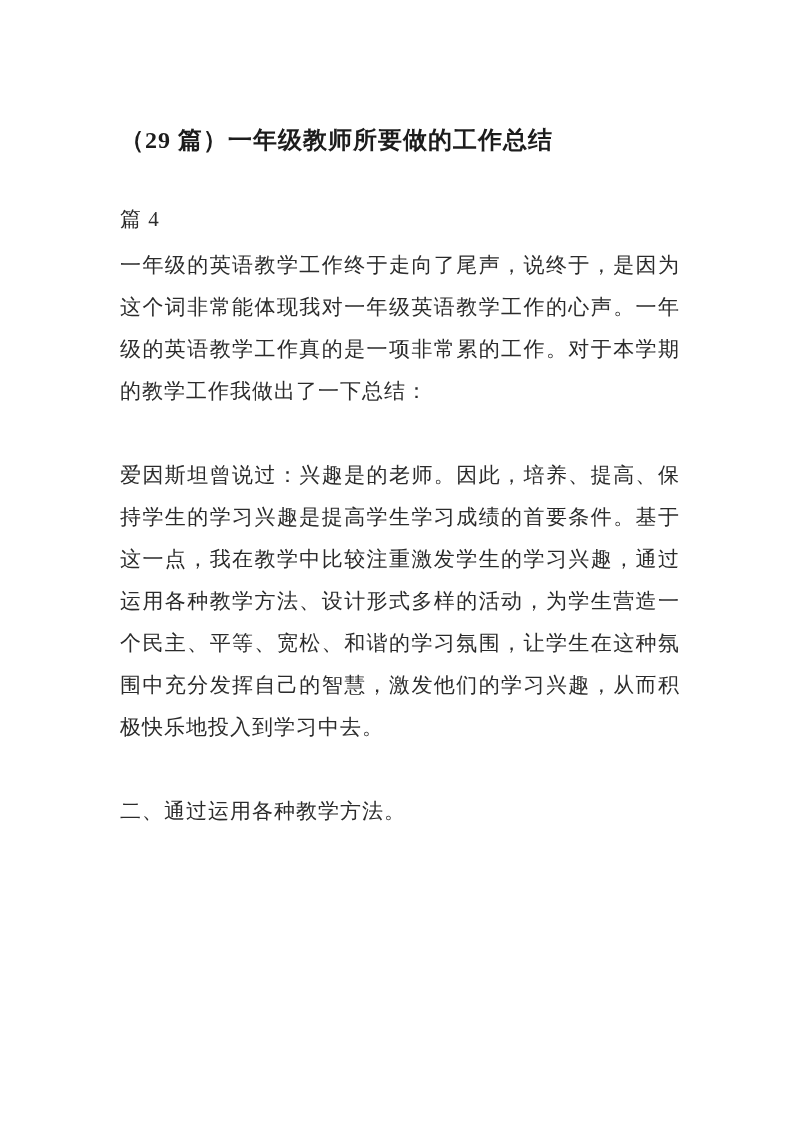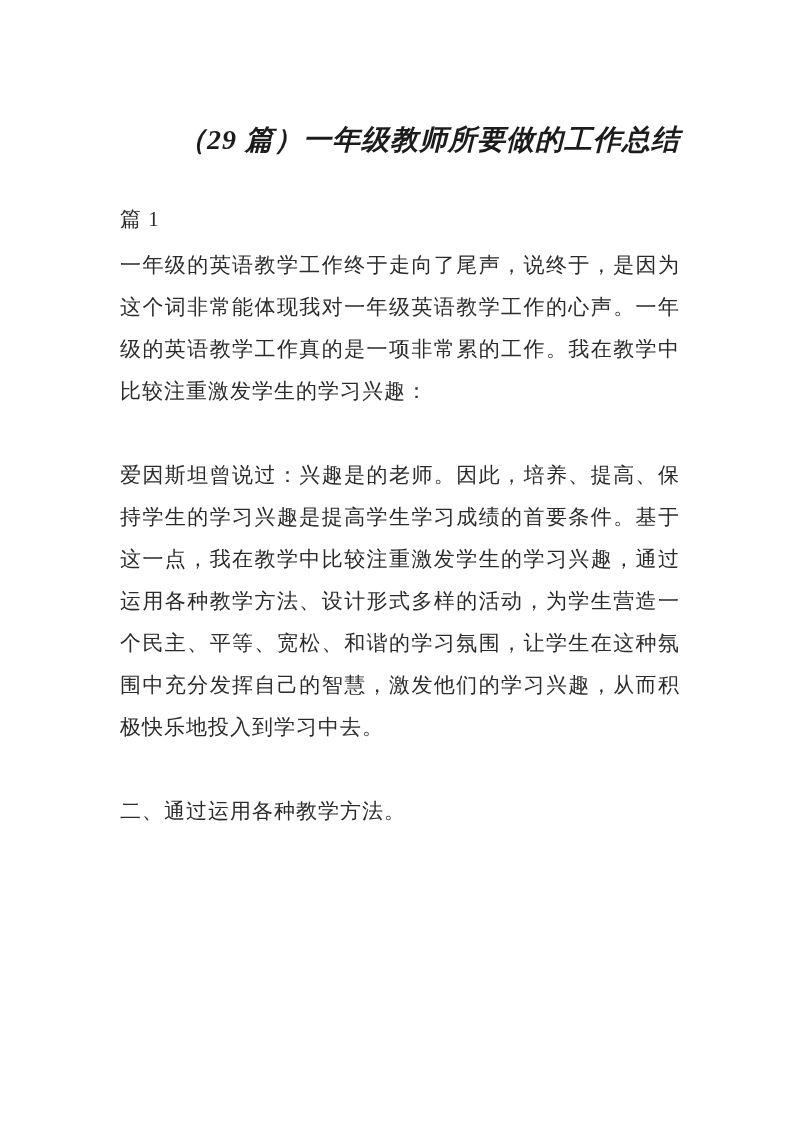--- a/index.html
+++ b/index.html
@@ -19,28 +19,27 @@
     color: #2b2b2b;
   }
   .doc-body {
     position: absolute;
     top: 118px;
     left: 120px;
     width: 560px;
   }
   .doc-title {
     margin: 0 0 36px 0;
-    font-size: 28px;
+    font-size: 24px;
     font-weight: bold;
     line-height: 44px;
-    text-align: right;
+    text-align: left;
     letter-spacing: 1px;
     color: #1c1c1c;
     white-space: nowrap;
-    font-style: italic;
   }
   .section-label {
     margin: 0 0 4px 0;
     font-size: 21px;
     line-height: 42px;
     letter-spacing: 1px;
   }
   .para {
     margin: 0 0 42px 0;
     font-size: 21px;
@@ -50,18 +49,18 @@
     text-justify: inter-character;
   }
   .para:last-child { margin-bottom: 0; }
 </style>
 </head>
 <body>
 
 <div class="page">
   <div class="doc-body">
     <h1 class="doc-title">（29 篇）一年级教师所要做的工作总结</h1>
-    <p class="section-label">篇 1</p>
-    <p class="para">一年级的英语教学工作终于走向了尾声，说终于，是因为这个词非常能体现我对一年级英语教学工作的心声。一年级的英语教学工作真的是一项非常累的工作。我在教学中比较注重激发学生的学习兴趣：</p>
+    <p class="section-label">篇 4</p>
+    <p class="para">一年级的英语教学工作终于走向了尾声，说终于，是因为这个词非常能体现我对一年级英语教学工作的心声。一年级的英语教学工作真的是一项非常累的工作。对于本学期的教学工作我做出了一下总结：</p>
     <p class="para">爱因斯坦曾说过：兴趣是的老师。因此，培养、提高、保持学生的学习兴趣是提高学生学习成绩的首要条件。基于这一点，我在教学中比较注重激发学生的学习兴趣，通过运用各种教学方法、设计形式多样的活动，为学生营造一个民主、平等、宽松、和谐的学习氛围，让学生在这种氛围中充分发挥自己的智慧，激发他们的学习兴趣，从而积极快乐地投入到学习中去。</p>
     <p class="para">二、通过运用各种教学方法。</p>
   </div>
 </div>
 
 </body></html>

